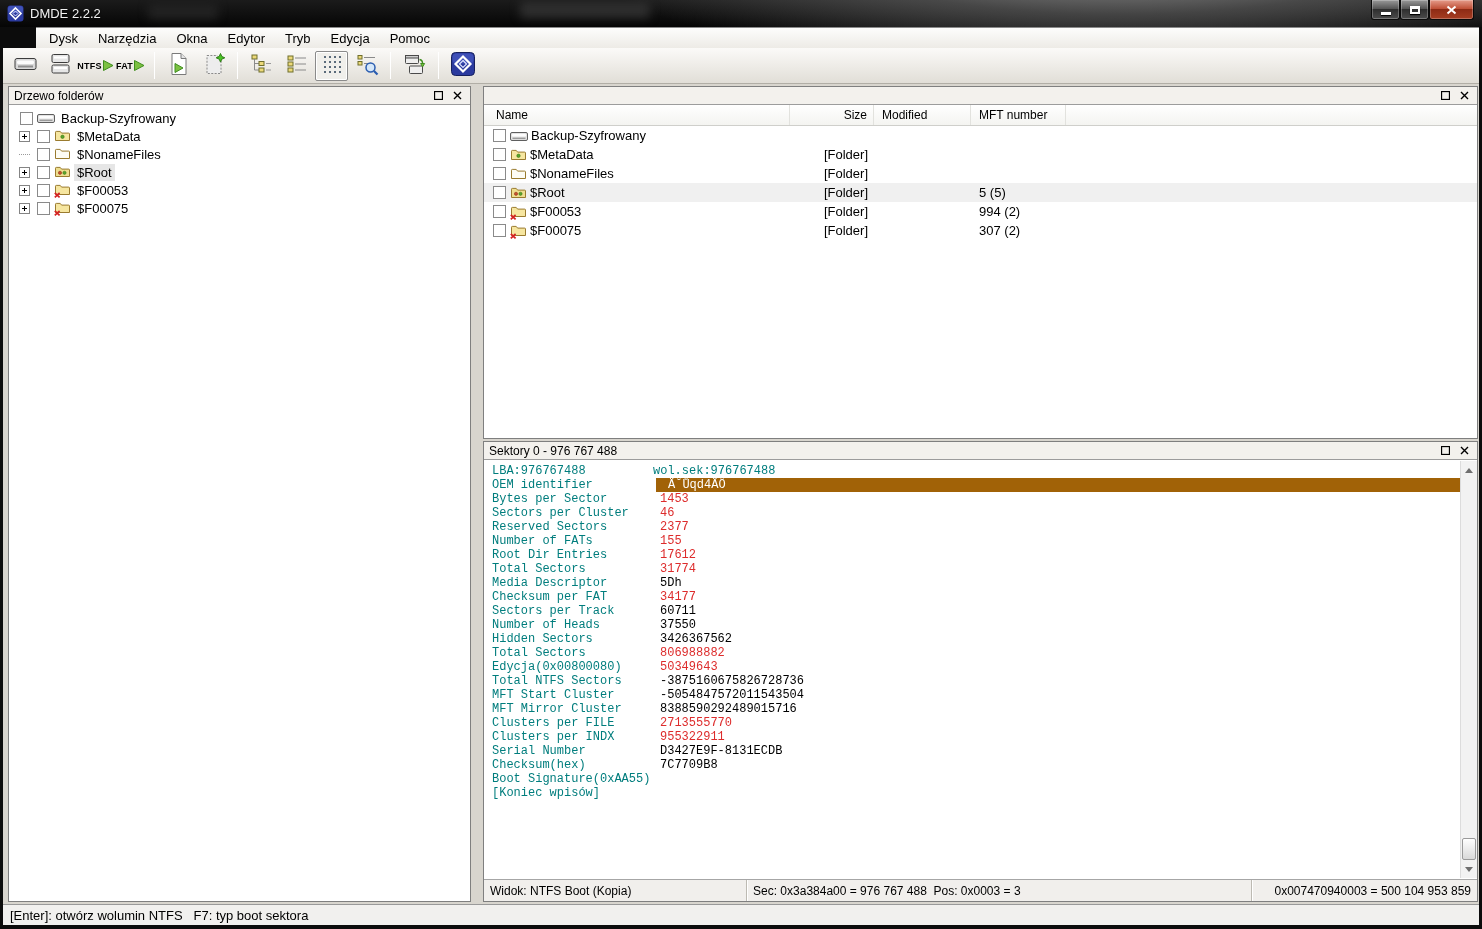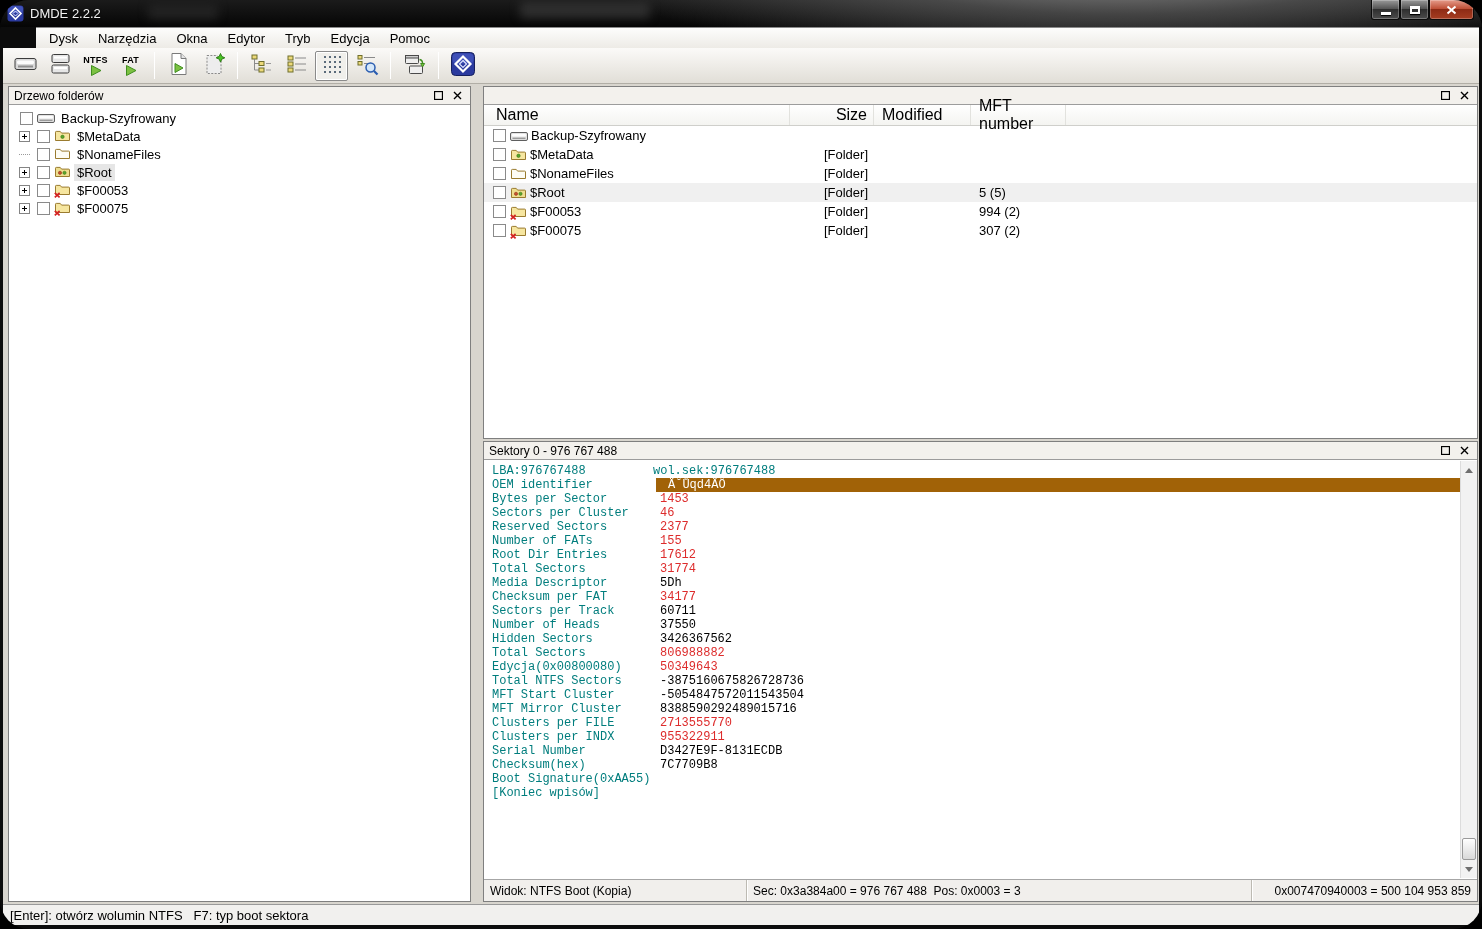--- a/index.html
+++ b/index.html
@@ -1,18 +1,18 @@
 <!DOCTYPE html>
 <html style="--teal: #007d7d; --red: #dd2c2c;"><head>
 <meta charset="utf-8">
 <style>
   html,body{margin:0;padding:0;background:#000;}
   *{box-sizing:border-box;}
   .window{position:relative;width:1482px;height:929px;background:#0c0c0c;overflow:hidden;
-          font-family:"Liberation Sans",sans-serif;color:#000;border-radius:29px;}
+          font-family:"Liberation Sans",sans-serif;color:#000;}
   
   .titlebar{position:absolute;left:0;top:0;width:100%;height:27px;
     background:
       radial-gradient(ellipse 760px 170px at 1120px -50px, rgba(190,190,190,.85) 0%, rgba(110,110,110,.55) 38%, rgba(20,20,20,0) 72%),
       linear-gradient(#1b1b1b,#050505);}
   .app-icon{position:absolute;left:7px;top:5px;}
   .title-text{position:absolute;left:30px;top:6px;font-size:13px;color:#f2f2f2;text-shadow:0 1px 2px #000;}
   .blur-blob{position:absolute;border-radius:4px;filter:blur(5px);}
   .blob-a{left:148px;top:3px;width:70px;height:16px;background:#222;}
   .blob-b{left:520px;top:1px;width:130px;height:17px;background:#2e2e2e;}
@@ -25,21 +25,21 @@
   .glyph-max{width:10px;height:8px;border:2px solid #fff;border-top-width:3px;box-shadow:0 1px 1px #000;}
   
   .menubar{position:absolute;left:3px;right:3px;top:27px;height:21px;display:flex;align-items:center;
     background:linear-gradient(#fdfdfc,#edebe6);border-top:1px solid #8a8a8a;font-size:13px;padding-left:3px;margin-left:33px;}
   .menu-item{padding:2px 10px;}
   .toolbar{position:absolute;left:3px;right:3px;top:48px;height:36px;display:flex;align-items:center;
     background:linear-gradient(#fbfaf8,#e1ded7);border-bottom:1px solid #b1aea6;padding-left:6px;gap:2px;}
   .tb-btn{width:33px;height:30px;display:flex;align-items:center;justify-content:center;border:1px solid transparent;border-radius:2px;}
   .tb-btn.active{border:1px solid #8a8a8a;box-shadow:inset 0 0 0 1px #fff;background:#f0efeb;}
   .tb-sep{width:1px;height:27px;background:#a5a29a;border-right:1px solid #fff;margin:0 5px;}
-  .fs-btn{display:flex;flex-direction:column;align-items:center;line-height:10px;}
+  .fs-btn{display:flex;flex-direction:row;align-items:center;line-height:10px;}
   .fs-label{font-size:9px;font-weight:bold;letter-spacing:.2px;}
   
   .main{position:absolute;left:3px;right:3px;top:84px;height:820px;background:#d8d5ce;}
   .panel{position:absolute;background:#fff;border:1px solid #7f7f7f;}
   .panel-title{height:18px;background:#f3f1ed;border-bottom:1px solid #9c9c9c;display:flex;align-items:center;
     font-size:12px;padding:0 5px;}
   .pt-btns{margin-left:auto;display:flex;gap:7px;align-items:center;padding-right:2px;}
   .pt-btn{display:flex;align-items:center;justify-content:center;width:12px;height:12px;}
   
   .tree-panel{left:5px;top:2px;width:463px;height:816px;}
@@ -49,21 +49,21 @@
   .exp::before{content:'';position:absolute;left:2px;right:2px;top:4px;height:1px;background:#000;}
   .exp::after{content:'';position:absolute;top:2px;bottom:2px;left:4px;width:1px;background:#000;}
   .connector{width:11px;height:1px;border-top:1px dotted #9a9a9a;flex-shrink:0;margin-right:7px;}
   .cb{width:13px;height:13px;border:1px solid #8a8a8a;background:#fff;flex-shrink:0;}
   .tree-row .icon,.file-row .icon{margin:0 3px 0 4px;display:flex;align-items:center;flex-shrink:0;}
   .tree-label{padding:1px 3px;}
   .tree-row.sel .tree-label{background:#e6e6e6;}
   
   .file-panel{left:480px;top:2px;right:1px;height:353px;}
   .col-header{height:21px;display:flex;background:linear-gradient(#ffffff,#f4f4f1);border-bottom:1px solid #cfcfcb;
-    font-size:16px;align-items:center;}
+    font-size:12px;align-items:center;}
   .col-header .hc{height:100%;display:flex;align-items:center;border-right:1px solid #e2e2de;}
   .hc-name{width:306px;padding-left:12px;}
   .hc-size{width:84px;justify-content:flex-end;padding-right:6px;}
   .hc-mod{width:97px;padding-left:8px;}
   .hc-mft{width:95px;padding-left:8px;}
   .hc-fill{flex:1;border-right:none !important;}
   .file-row{height:19px;display:flex;align-items:center;font-size:13px;}
   .file-row.sel{background:#f0f0f0;}
   .fc-name{width:306px;display:flex;align-items:center;padding-left:9px;}
   .fc-size{width:84px;text-align:right;padding-right:6px;}

